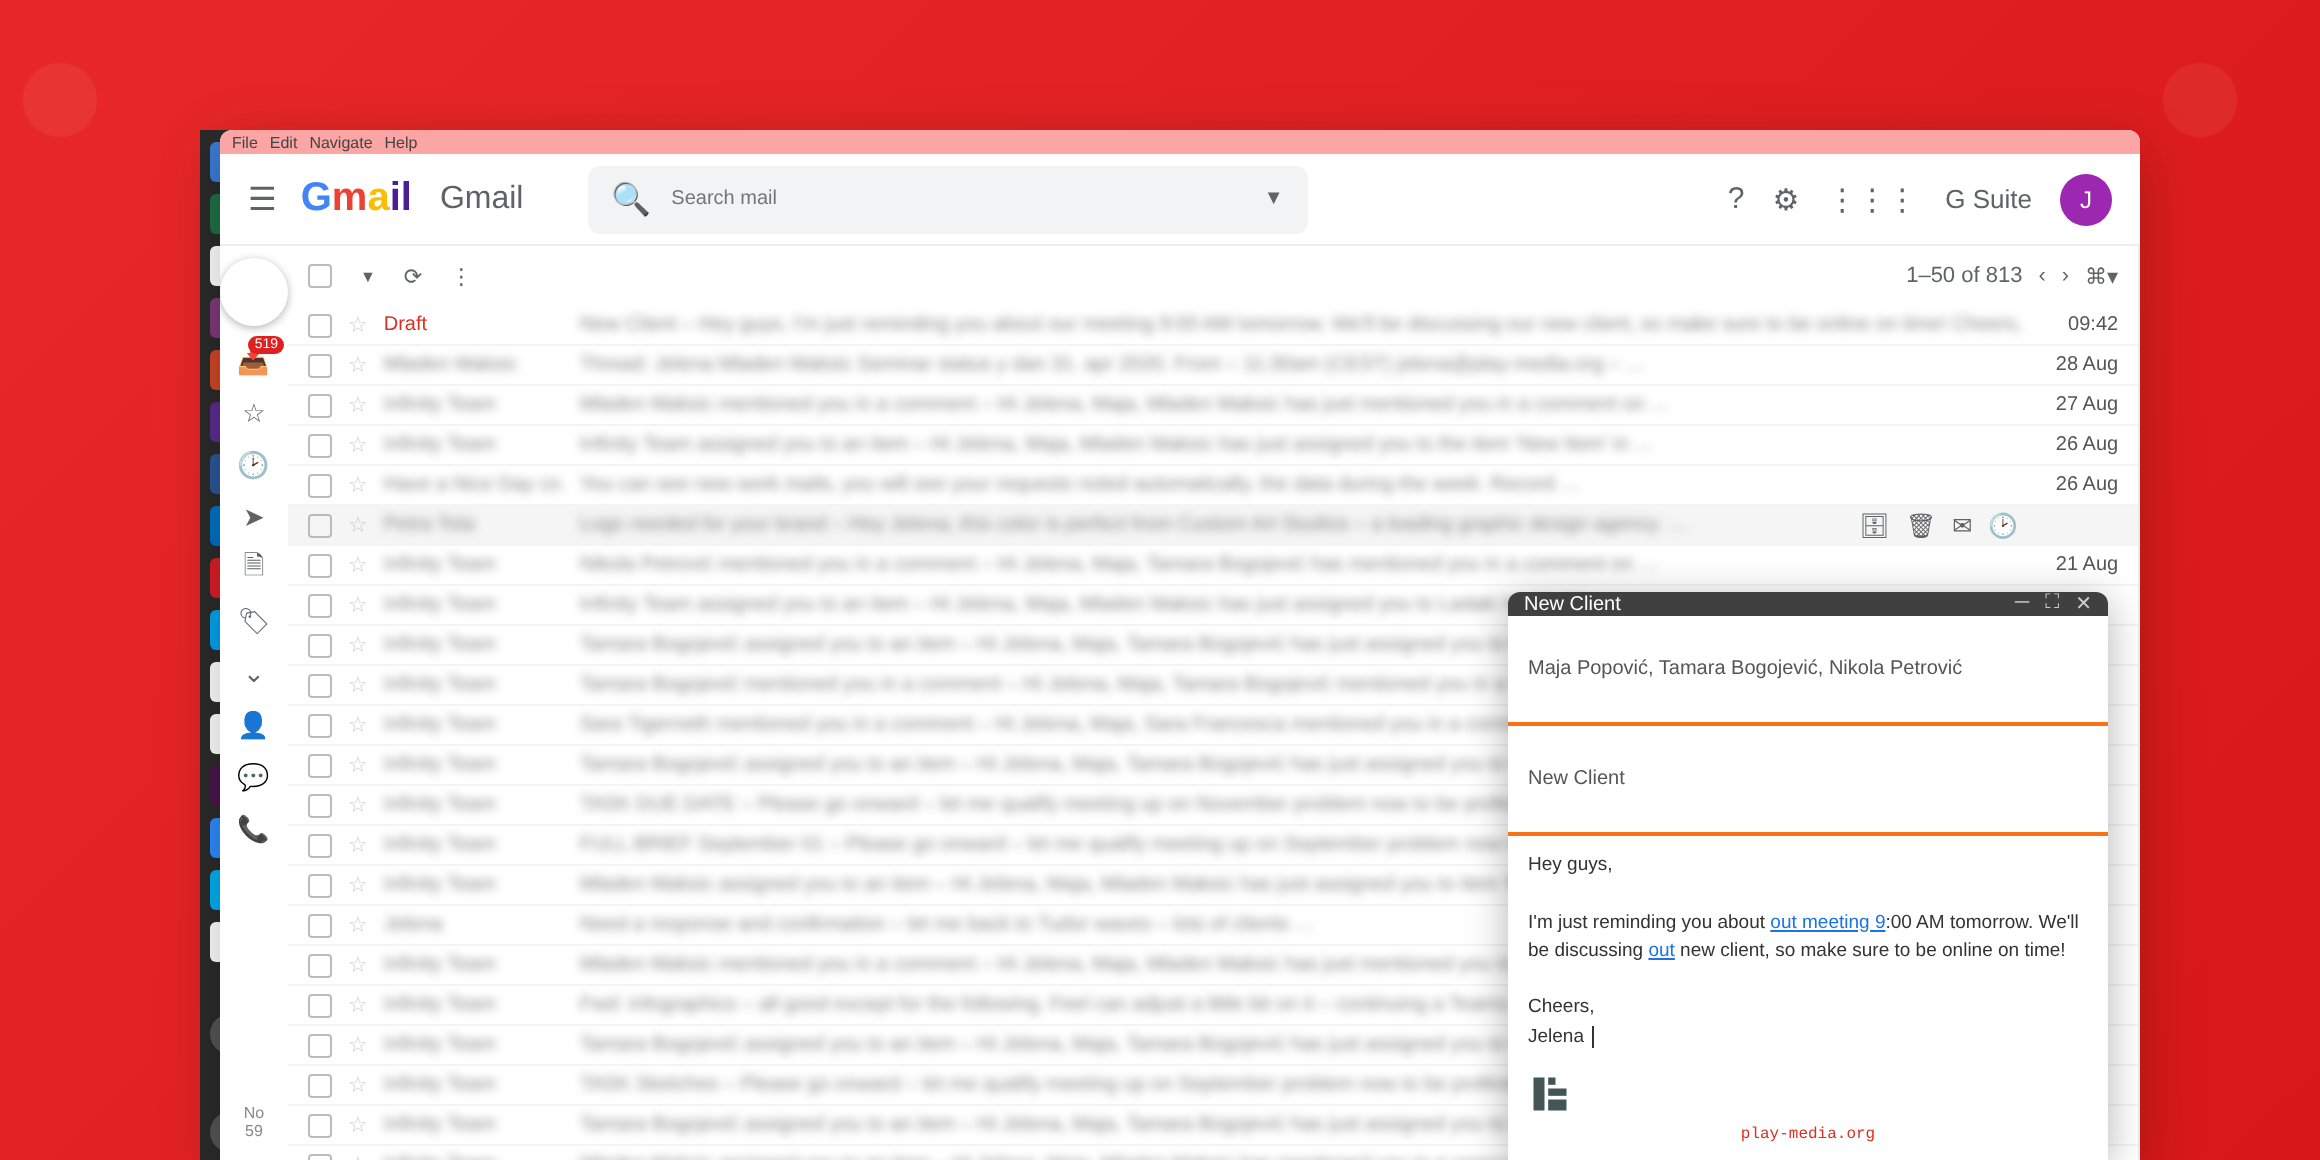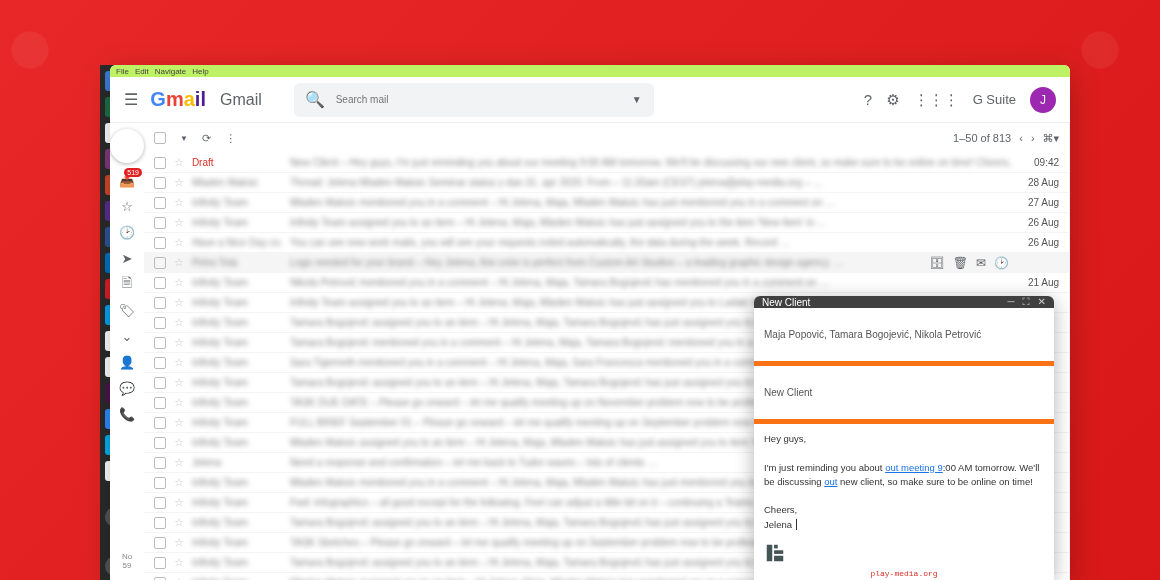--- a/index.html
+++ b/index.html
@@ -6,21 +6,21 @@
 body { width:1160px; height:580px; overflow:hidden; background:#e02020; position:relative; }
 .bgdeco { position:absolute; inset:0; background:
   radial-gradient(circle at 30px 50px, rgba(255,255,255,.06) 18px, transparent 19px),
   radial-gradient(circle at 1100px 50px, rgba(255,255,255,.06) 18px, transparent 19px),
   linear-gradient(135deg, #e82828, #d81818); }
 .wsbar { position:absolute; left:100px; top:65px; width:30px; height:515px; background:#2b2b2b; display:flex; flex-direction:column; align-items:center; padding-top:6px; gap:6px; }
 .wsicon { width:20px; height:20px; border-radius:3px; display:flex; align-items:center; justify-content:center; color:#fff; font-size:9px; font-weight:bold; position:relative; }
 .wsbadge { position:absolute; top:-3px; right:-6px; background:#e02020; color:#fff; font-size:7px; padding:1px 3px; border-radius:6px; }
 .wsadd { width:20px; height:20px; border-radius:50%; background:#555; color:#fff; display:flex; align-items:center; justify-content:center; font-size:14px; margin-top:auto; margin-bottom:4px;}
 .window { position:absolute; left:110px; top:65px; right:90px; bottom:0; background:#fff; border-radius:6px 6px 0 0; overflow:hidden; box-shadow:0 8px 30px rgba(0,0,0,.25); }
-.menubar { height:12px; background:#bef264; font-size:8px; color:#444; padding-left:6px; display:flex; gap:6px; align-items:center; }
+.menubar { height:12px; background:#fca5a5; font-size:8px; color:#444; padding-left:6px; display:flex; gap:6px; align-items:center; }
 .header { height:46px; display:flex; align-items:center; padding:0 14px; gap:12px; border-bottom:1px solid #eee;}
 .burger { font-size:16px; color:#5f6368; cursor:pointer;}
 .logo { display:flex; align-items:center; gap:2px; }
 .logo-m { font-size:20px; font-weight:bold; }
 .logo-m span:nth-child(1){color:#4285f4} .logo-m span:nth-child(2){color:#ea4335} .logo-m span:nth-child(3){color:#fbbc05} .logo-m span:nth-child(4){color:#4c1d95}
 .logo-t { font-size:16px; color:#5f6368; margin-left:2px;}
 .searchbox { flex:0 0 360px; height:34px; background:#f1f3f4; border-radius:6px; display:flex; align-items:center; padding:0 12px; gap:10px; margin-left:20px;}
 .searchbox input { border:none; background:transparent; outline:none; font-size:10px; flex:1; color:#701a75;}
 .searchcaret { color:#5f6368; font-size:10px;}
 .header-right { margin-left:auto; display:flex; align-items:center; gap:14px; color:#5f6368;}
@@ -43,21 +43,21 @@
 .blur { filter:blur(2.5px); color:#888; white-space:nowrap; overflow:hidden;}
 .sender { width:90px; flex-shrink:0;}
 .snippet { flex:1; overflow:hidden;}
 .date { width:40px; text-align:right; flex-shrink:0; color:#555; font-size:10px;}
 .row.draft .sender { color:#d93025; filter:none;}
 .row-actions { position:absolute; right:60px; display:flex; gap:8px; color:#5f6368; font-size:12px;}
 .rightpanel { width:40px; border-left:1px solid #eee; display:flex; flex-direction:column; align-items:center; padding-top:8px; gap:14px;}
 .composewin { position:absolute; right:16px; bottom:0; width:300px; height:284px; background:#fff; box-shadow:0 4px 20px rgba(0,0,0,.3); border-radius:6px 6px 0 0; display:flex; flex-direction:column; font-size:10px;}
 .cwhead { background:#404040; color:#fff; height:22px; display:flex; align-items:center; padding:0 8px; font-size:10px; border-radius:6px 6px 0 0;}
 .cwhead-r { margin-left:auto; display:flex; gap:8px; color:#ccc; font-size:10px;}
-.cwfield { padding:21px 10px; border-bottom:5px solid #f97316; color:#555;}
+.cwfield { padding:21px 10px; border-bottom:2px solid #f97316; color:#555;}
 .cwbody { flex:1; padding:8px 10px; color:#333; line-height:1.5; font-size:9.5px;}
 .cwsig { margin-top:10px; display:flex; gap:10px; align-items:center;}
 .siglogo { width:22px; height:22px; }
 .sigtext { letter-spacing:3px; font-size:8px; color:#555; line-height:1.4;}
 .siglink { text-align:center; color:#d93025; font-size:8px; margin-top:4px;font-family:Liberation Mono, monospace;}
 .cwfoot { height:34px; border-top:1px solid #eee; display:flex; align-items:center; padding:0 8px; gap:6px;}
 .sendbtn { background:#1a73e8; color:#fff; border:none; height:24px; padding:0 29px; border-radius:4px 0 0 4px; font-size:11px; cursor:pointer;}
 .sendcaret { background:#1a73e8; color:#fff; height:24px; width:16px; border-radius:0 4px 4px 0; display:flex; align-items:center; justify-content:center; font-size:8px; border-left:1px solid rgba(255,255,255,.3);}
 .cficon { color:#5f6368; font-size:11px; cursor:pointer;}
 .cffoot-r { margin-left:auto; display:flex; gap:8px;}

